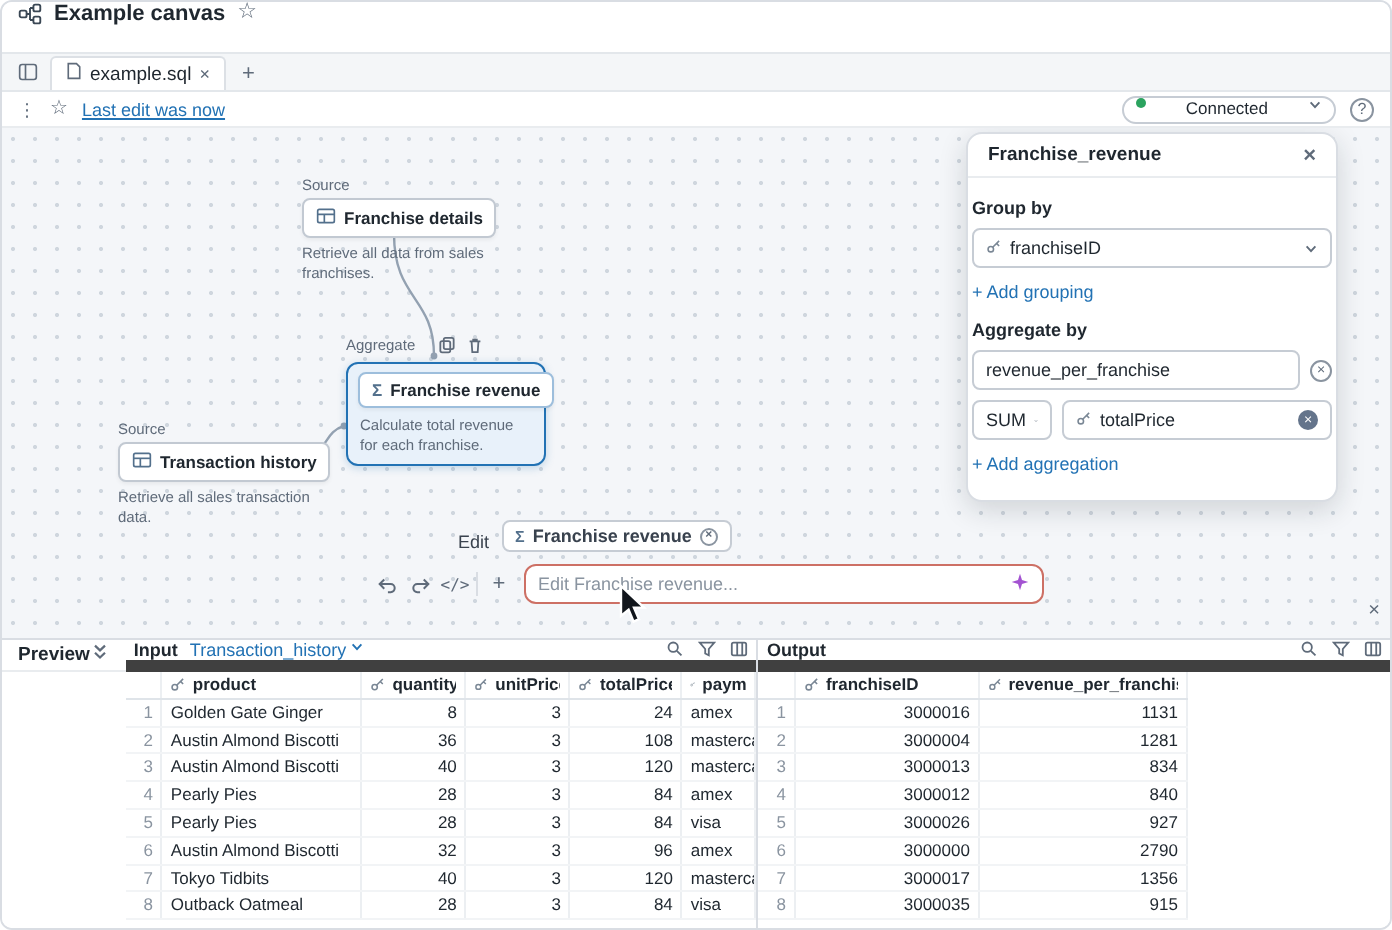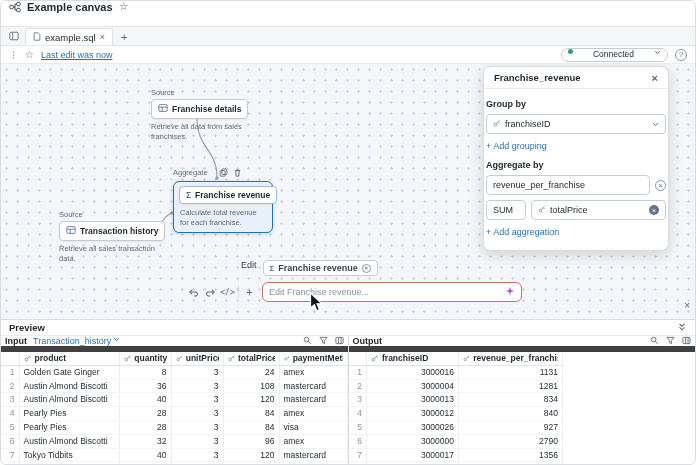--- a/index.html
+++ b/index.html
@@ -57,35 +57,35 @@
   .field{display:flex;align-items:center;gap:4px;height:20px;border:1px solid #C6CCD4;border-radius:4px;padding:0 6px;background:#fff;font-size:9px}
   .field .grow{flex:1}
   .field input{border:none;outline:none;width:100%;font:inherit;font-size:9px;color:#1F272F;background:transparent}
   .add-link{display:inline-block;color:#2272B4;font-size:9px;margin:7px 0 3px;cursor:pointer}
   .agg-row{display:flex;align-items:center;gap:5px;margin-top:5px}
   .agg-name-row{display:flex;align-items:center;gap:5px}
   .circlex{width:11px;height:11px;min-width:11px;border:1px solid #8A94A0;border-radius:50%;color:#5F6B7A;font-size:7px;display:flex;align-items:center;justify-content:center;cursor:pointer}
   .badge-x{width:10px;height:10px;min-width:10px;border-radius:50%;background:#64748B;color:#fff;font-size:7px;display:flex;align-items:center;justify-content:center;cursor:pointer}
 
   
-  .edit-row1{position:absolute;left:240px;top:196px;display:flex;align-items:flex-start;gap:6px;font-size:9px;color:#39424E;z-index:2}
+  .edit-row1{position:absolute;left:228px;top:196px;display:flex;align-items:flex-end;gap:6px;font-size:9px;color:#39424E;z-index:2}
   .chip{display:flex;align-items:center;gap:4px;height:16px;background:#fff;border:1px solid #C6CCD4;border-radius:4px;padding:0 6px;font-size:9px;font-weight:bold}
   .edit-row2{position:absolute;left:186px;top:218px;display:flex;align-items:center;gap:4px;z-index:2}
   .tool-ic{width:13px;height:14px;display:flex;align-items:center;justify-content:center;color:#5F6B7A;cursor:pointer}
   .code-ic{font-size:8px;color:#5F6B7A;font-family:"DejaVu Sans Mono",monospace}
   .plus-ic{font-size:11px;color:#5F6B7A}
   .vdiv{width:1px;height:12px;background:#D9DDE3}
   .ai-input{display:flex;align-items:center;width:260px;height:20px;border:1px solid #CD7065;border-radius:6px;background:#fff;padding:0 6px;margin-left:2px}
   .ai-input input{flex:1;border:none;outline:none;font:inherit;font-size:9px;background:transparent}
   .ai-input input::placeholder{color:#8A94A0}
   .cursor{position:absolute;left:308px;top:228px;z-index:6}
   .corner-x{position:absolute;right:5px;top:236px;color:#5F6B7A;font-size:10px;z-index:2;cursor:pointer}
 
   
-  .preview{height:147px;border-top:1px solid #D9DDE3;display:flex;flex-direction:column;background:#fff}
+  .preview{height:147px;border-top:1px solid #D9DDE3;display:flex;flex-direction:row;background:#fff}
   .preview-head{height:16px;display:flex;align-items:center;padding:0 8px;font-weight:bold;font-size:9.5px;border-bottom:1px solid #E9ECEF}
   .preview-head .right{margin-left:auto;display:flex;align-items:center;gap:6px;color:#5F6B7A}
   .panes{flex:1;display:flex;min-height:0}
   .pane{flex:1;min-width:0;display:flex;flex-direction:column}
   .pane-input{border-right:1px solid #D9DDE3}
   .pane-toolbar{height:16px;display:flex;align-items:center;gap:6px;padding:0 4px;border-bottom:6px solid #404040;font-size:9px}
   .pane-label{font-weight:bold}
   .pane-source{color:#2272B4;display:flex;align-items:flex-start;gap:2px;cursor:pointer}
   .pane-icons{margin-left:auto;display:flex;align-items:center;gap:7px}
   .tablewrap{flex:1;overflow:hidden}

